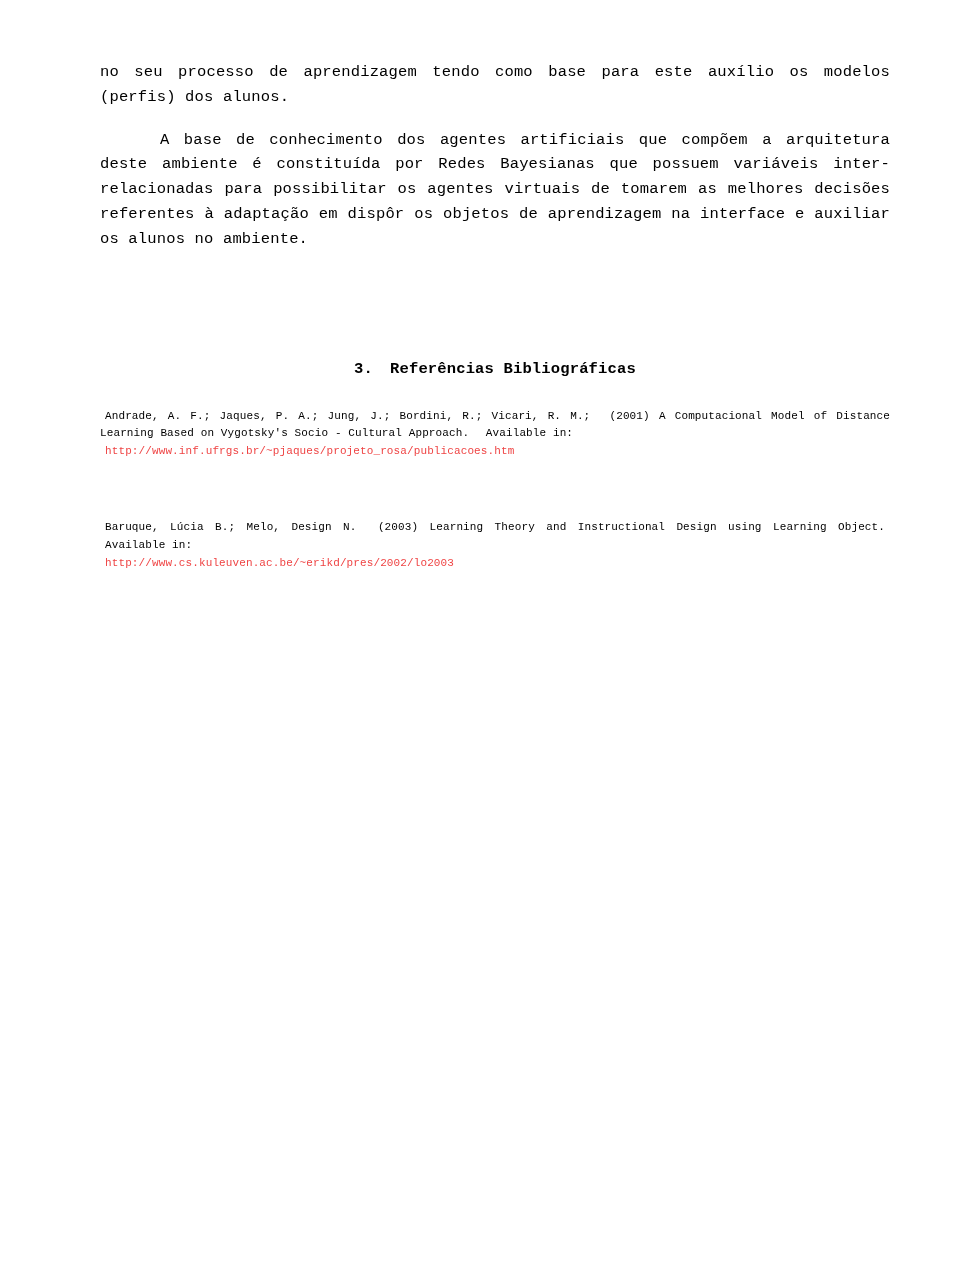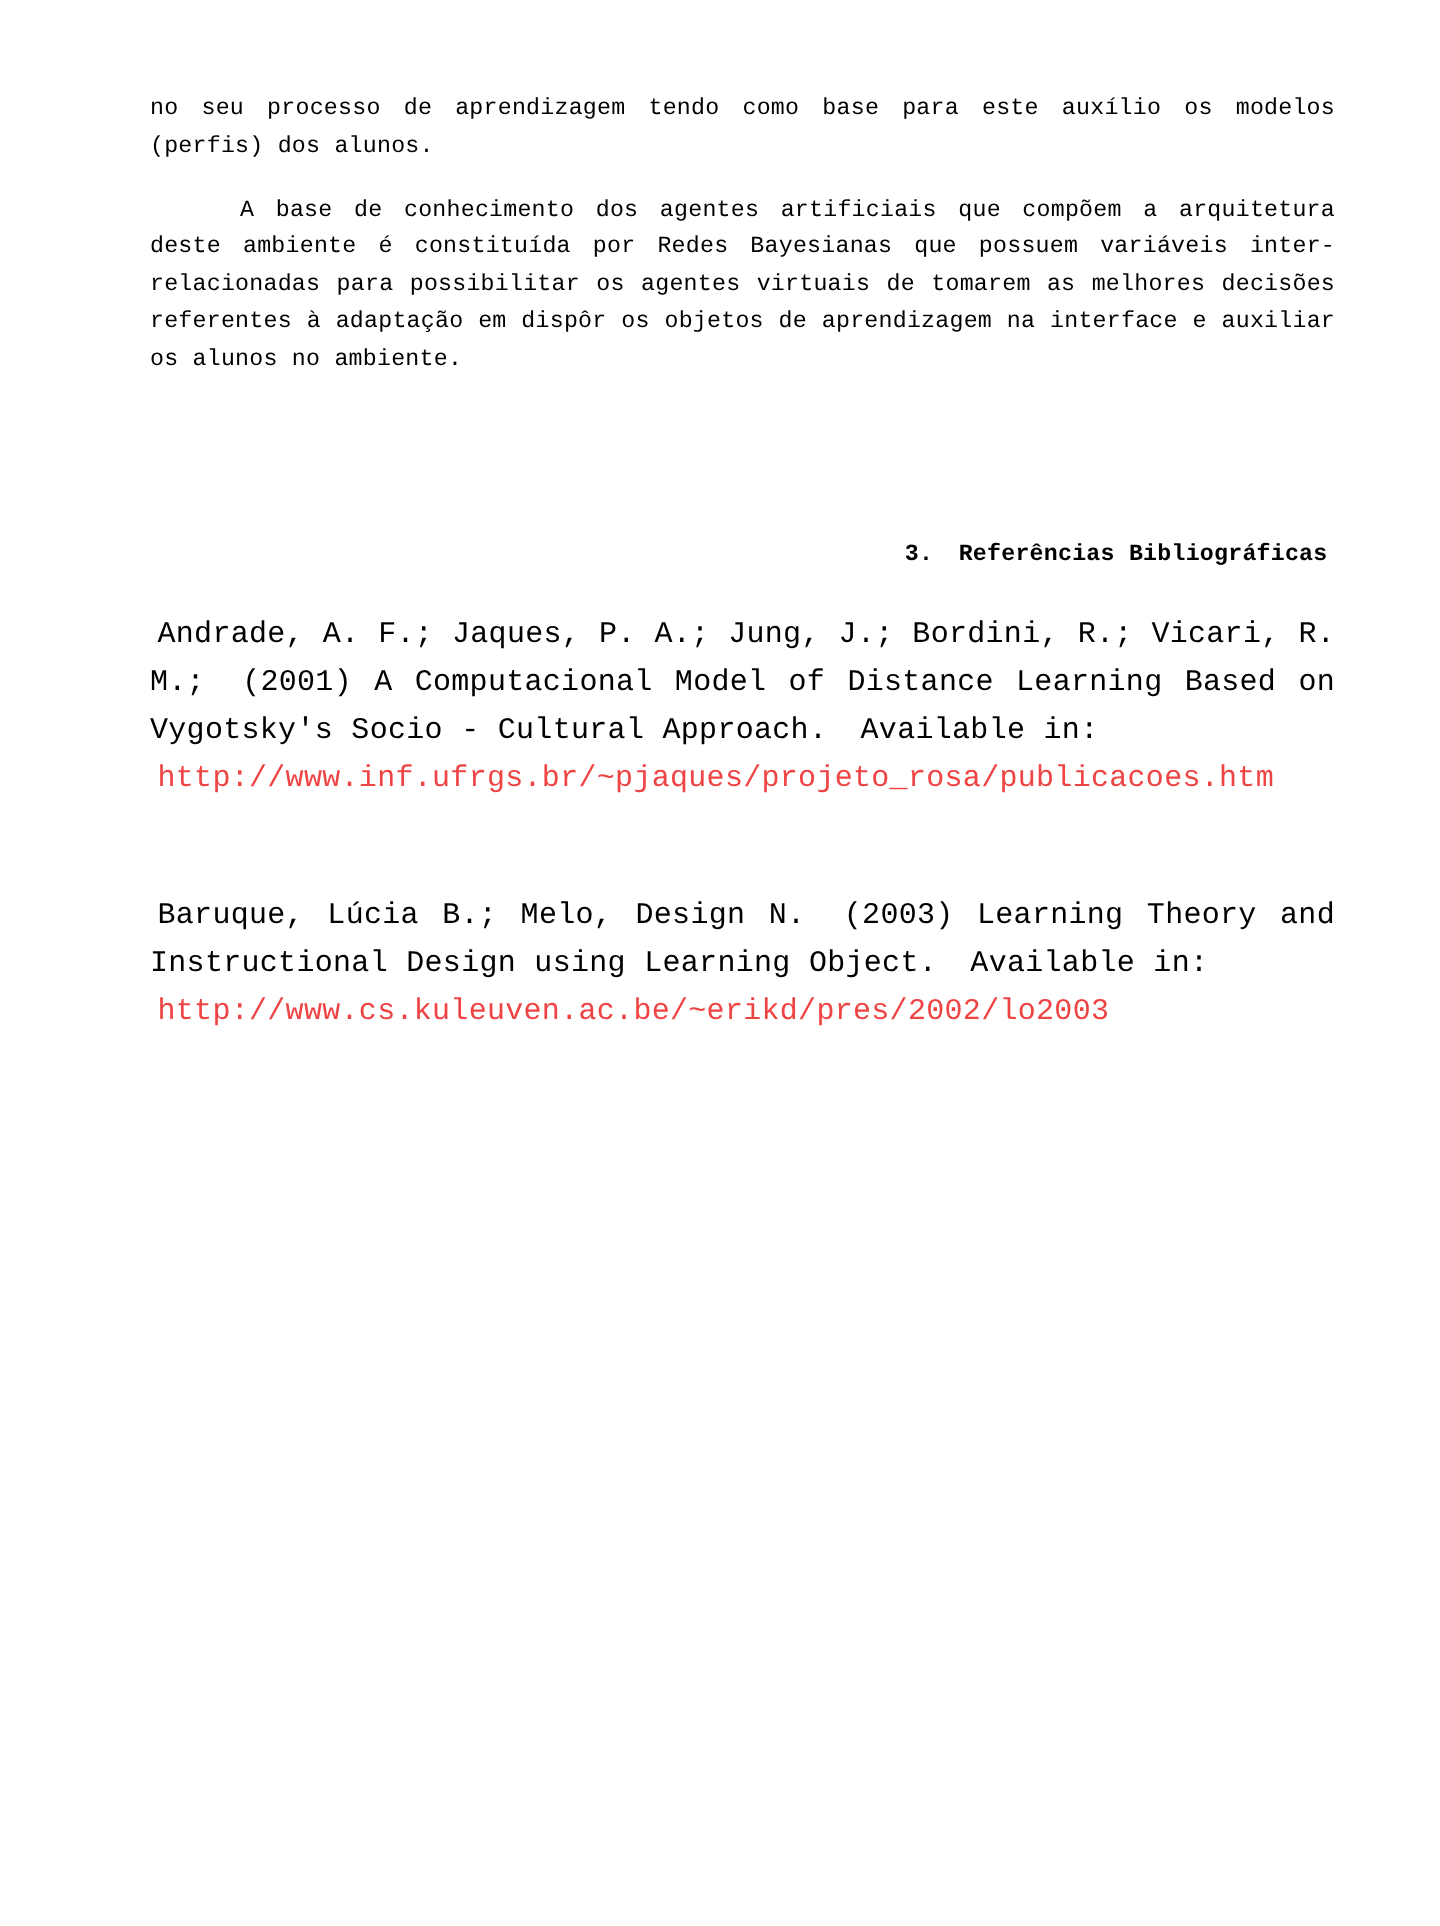--- a/index.html
+++ b/index.html
@@ -30,33 +30,33 @@
       margin-bottom: 18px;
       font-size: 15.5px;
       letter-spacing: 0.01em;
     }
 
     .section-heading {
       margin-top: 60px;
       margin-bottom: 30px;
       font-size: 15.5px;
       font-weight: bold;
-      text-align: right;
+      text-align: center;
       letter-spacing: 0.01em;
     }
 
     .section-number {
       margin-right: 12px;
     }
 
     .reference-block {
       margin-bottom: 24px;
       text-align: justify;
       line-height: 1.6;
-      font-size: 20px;
+      font-size: 11px;
       letter-spacing: 0.01em;
     }
 
     .reference-block a, .reference-url {
       color: #ef4444;
       text-decoration: none;
     }
 
     .indent {
       text-indent: 60px;

